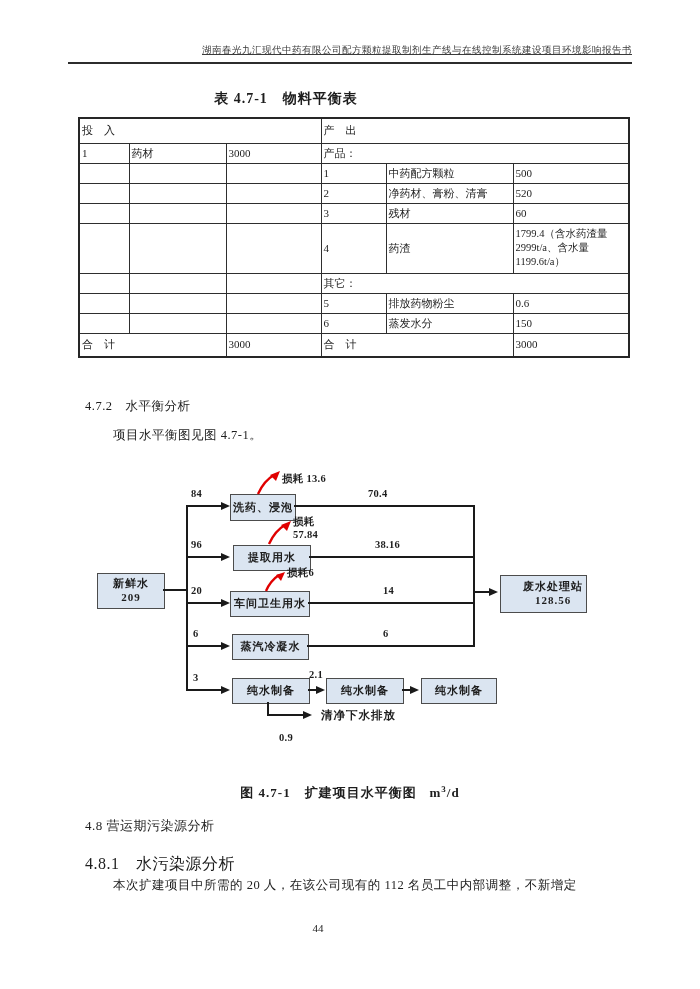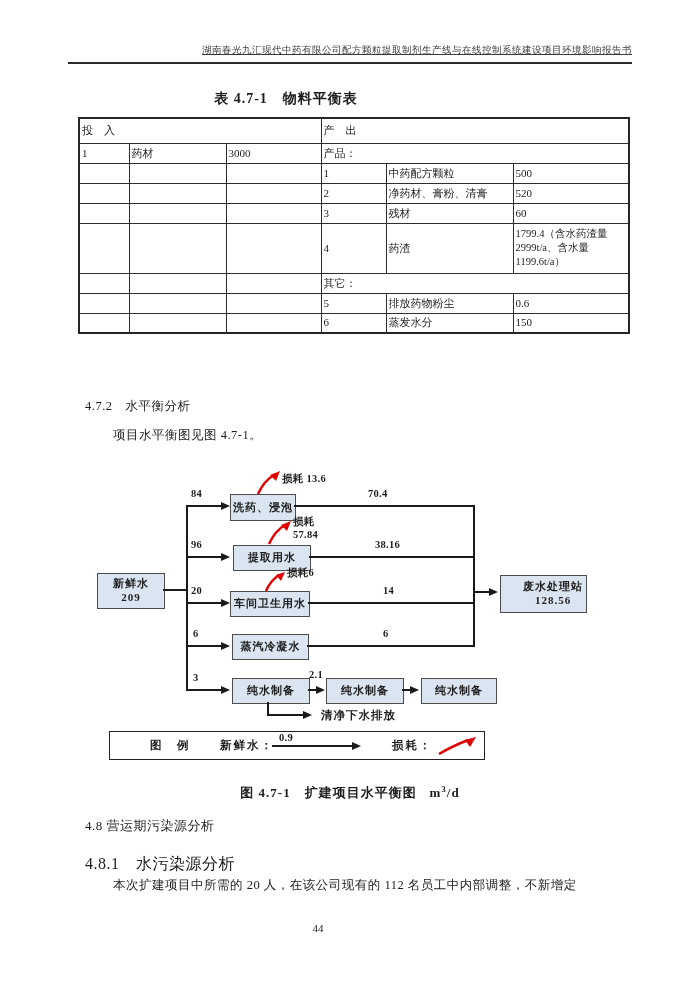--- a/index.html
+++ b/index.html
@@ -124,20 +124,26 @@
     <td>0.6</td>
   </tr>
   <tr class="rh">
     <td></td>
         <td></td>
         <td></td>
     <td>6</td>
     <td>蒸发水分</td>
     <td>150</td>
   </tr>
+  <tr class="rtot">
+    <td colspan="2">合　计</td>
+    <td>3000</td>
+    <td colspan="2">合　计</td>
+    <td>3000</td>
+  </tr>
 </tbody>
   </table>
 
 <div class="sec-heading" style="top:398px;">4.7.2　水平衡分析</div>
 <div class="body-text" style="top:427px;left:113px;">项目水平衡图见图 4.7-1。</div>
 
 <div class="diagram">
 
   <div class="dbox" style="left:12px;top:110px;width:66px;height:34px;">
     <span>新鲜水</span>
@@ -225,31 +231,20 @@
   <div class="dbox" style="left:336px;top:215px;width:74px;height:24px;">
     <span>纯水制备</span>
   </div>
 
   <div class="vline" style="left:182px;top:239px;height:14px;"></div>
   <div class="hline" style="left:182px;top:251px;width:38px;"></div>
   <div class="ah-right" style="left:218px;top:248px;"></div>
   <div class="flow-num" style="left:194px;top:237px;margin-top:32px;">0.9</div>
   <div class="loss-label" style="left:236px;top:245px;font-size:11.5px;letter-spacing:1px;">清净下水排放</div>
 
-  <div class="legend-box">
-    <div class="legend-item" style="left:40px;">图　例</div>
-    <div class="legend-item" style="left:110px;">新鲜水：</div>
-    <div class="hline" style="left:162px;top:13px;width:82px;"></div>
-    <div class="ah-right" style="left:242px;top:10px;"></div>
-    <div class="legend-item" style="left:282px;">损耗：</div>
-    <svg style="position:absolute;left:326px;top:4px;" width="42" height="20" viewBox="0 0 42 20">
-      <path d="M3 18 C 13 12, 22 8, 32 4" stroke="#e00000" stroke-width="2.6" fill="none"></path>
-      <path d="M40 1 L29 4 L34 11 Z" fill="#e00000"></path>
-    </svg>
-  </div>
 </div>
 
 <div class="fig-caption">
   <span>图 4.7-1　扩建项目水平衡图</span>&nbsp;&nbsp;
   <span>m</span><sup>3</sup><span>/d</span>
 </div>
 
 <div class="sec-heading" style="top:817px;font-size:13px;">4.8 营运期污染源分析</div>
 <div class="sec-heading" style="top:854px;font-size:16px;">4.8.1　水污染源分析</div>
 <div class="para">本次扩建项目中所需的 20 人，在该公司现有的 112 名员工中内部调整，不新增定</div>

